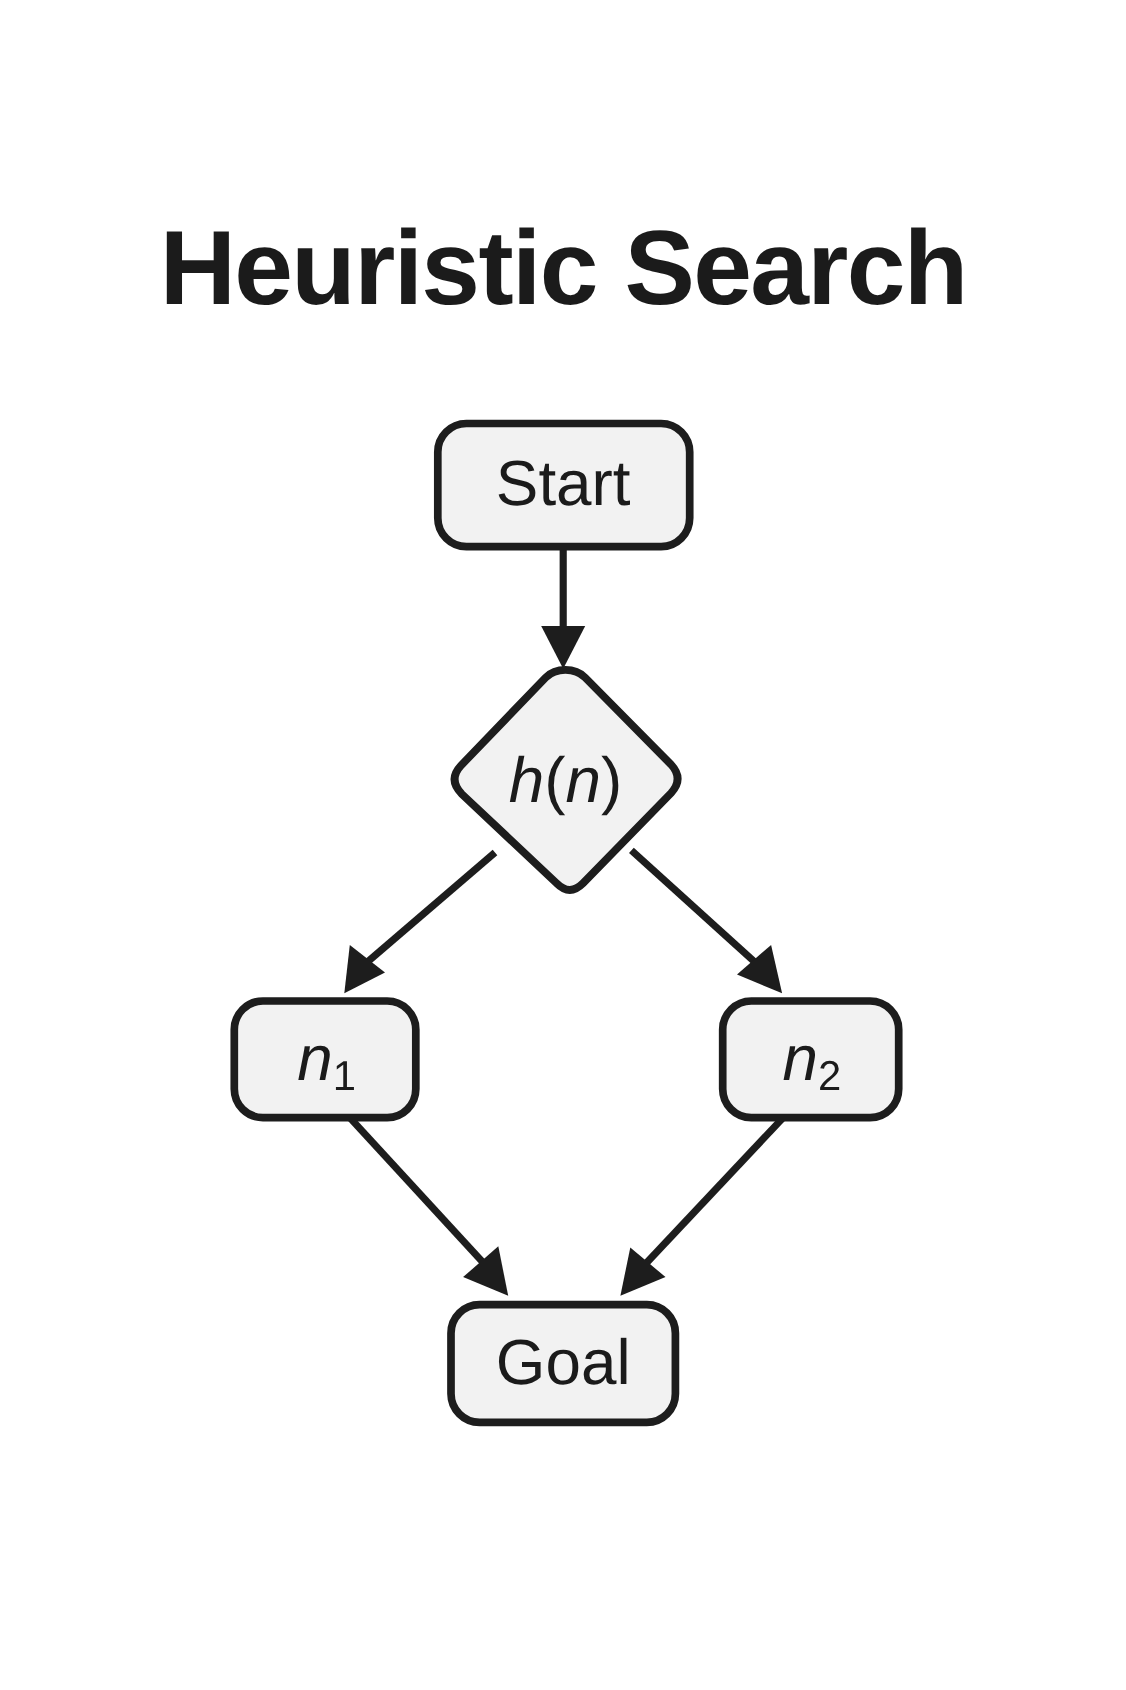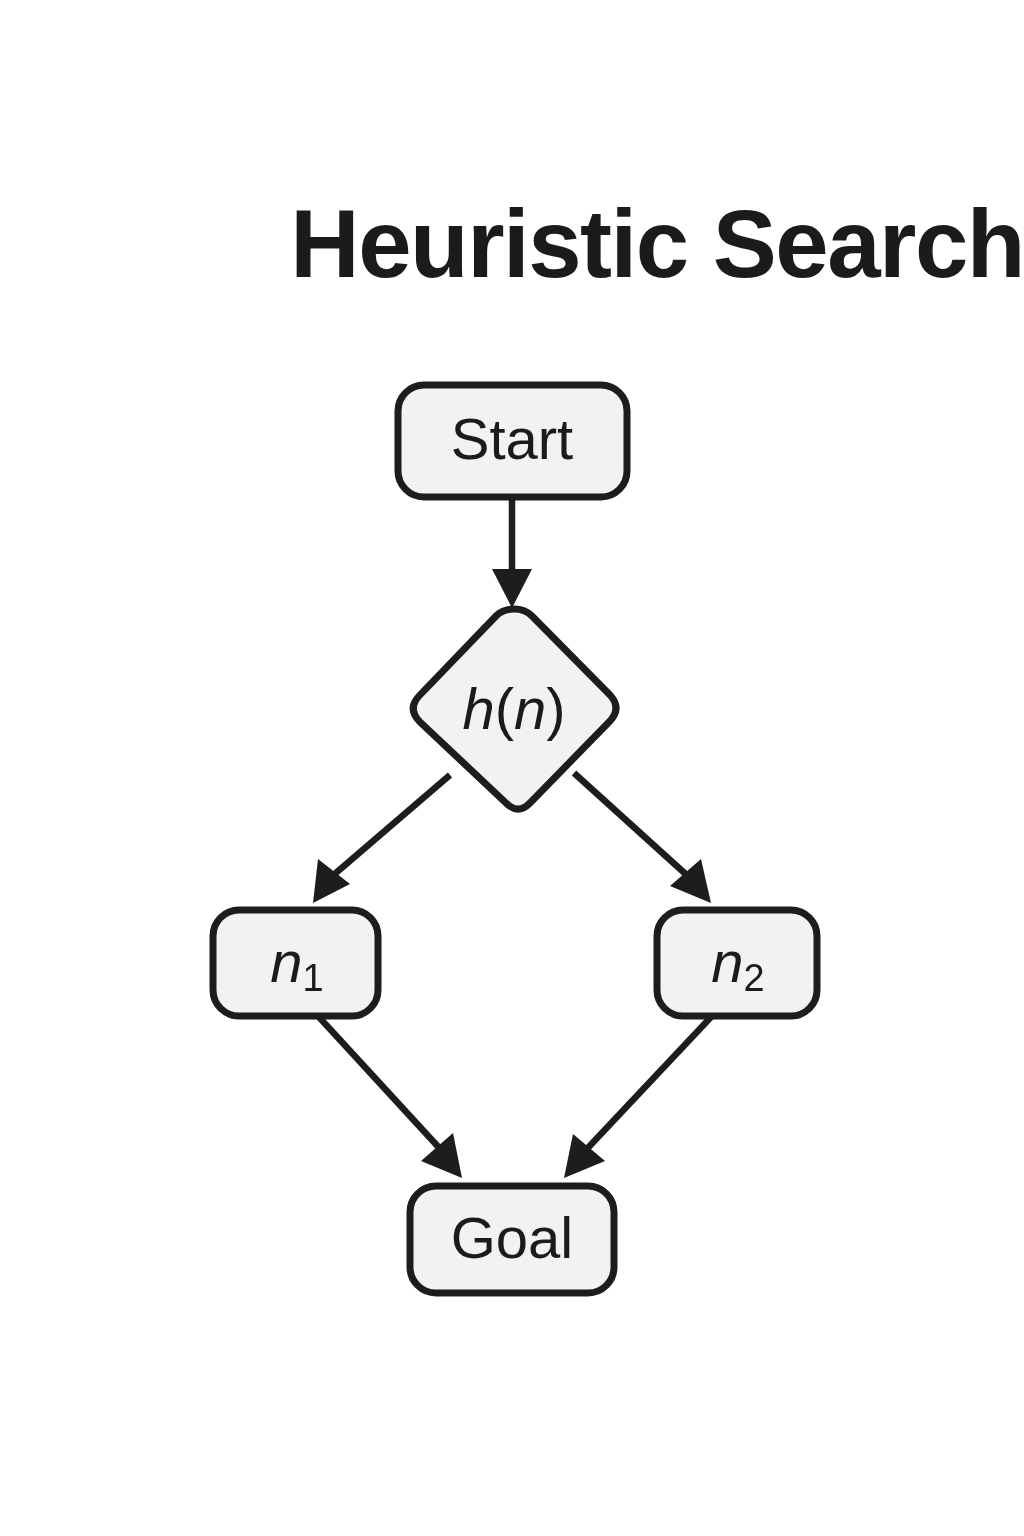--- a/index.html
+++ b/index.html
@@ -17,21 +17,21 @@
     position: relative;
     width: 1024px;
     height: 1536px;
     background: #ffffff;
   }
   #diagram-title {
     position: absolute;
     left: 0;
     top: 192px;
     width: 1024px;
-    text-align: right;
+    text-align: center;
     font-family: "Liberation Sans", sans-serif;
     font-weight: bold;
     font-size: 96px;
     line-height: 104px;
     letter-spacing: -1.5px;
     color: #1b1b1b;
     white-space: nowrap;
   }
   #graph-svg {
     position: absolute;

